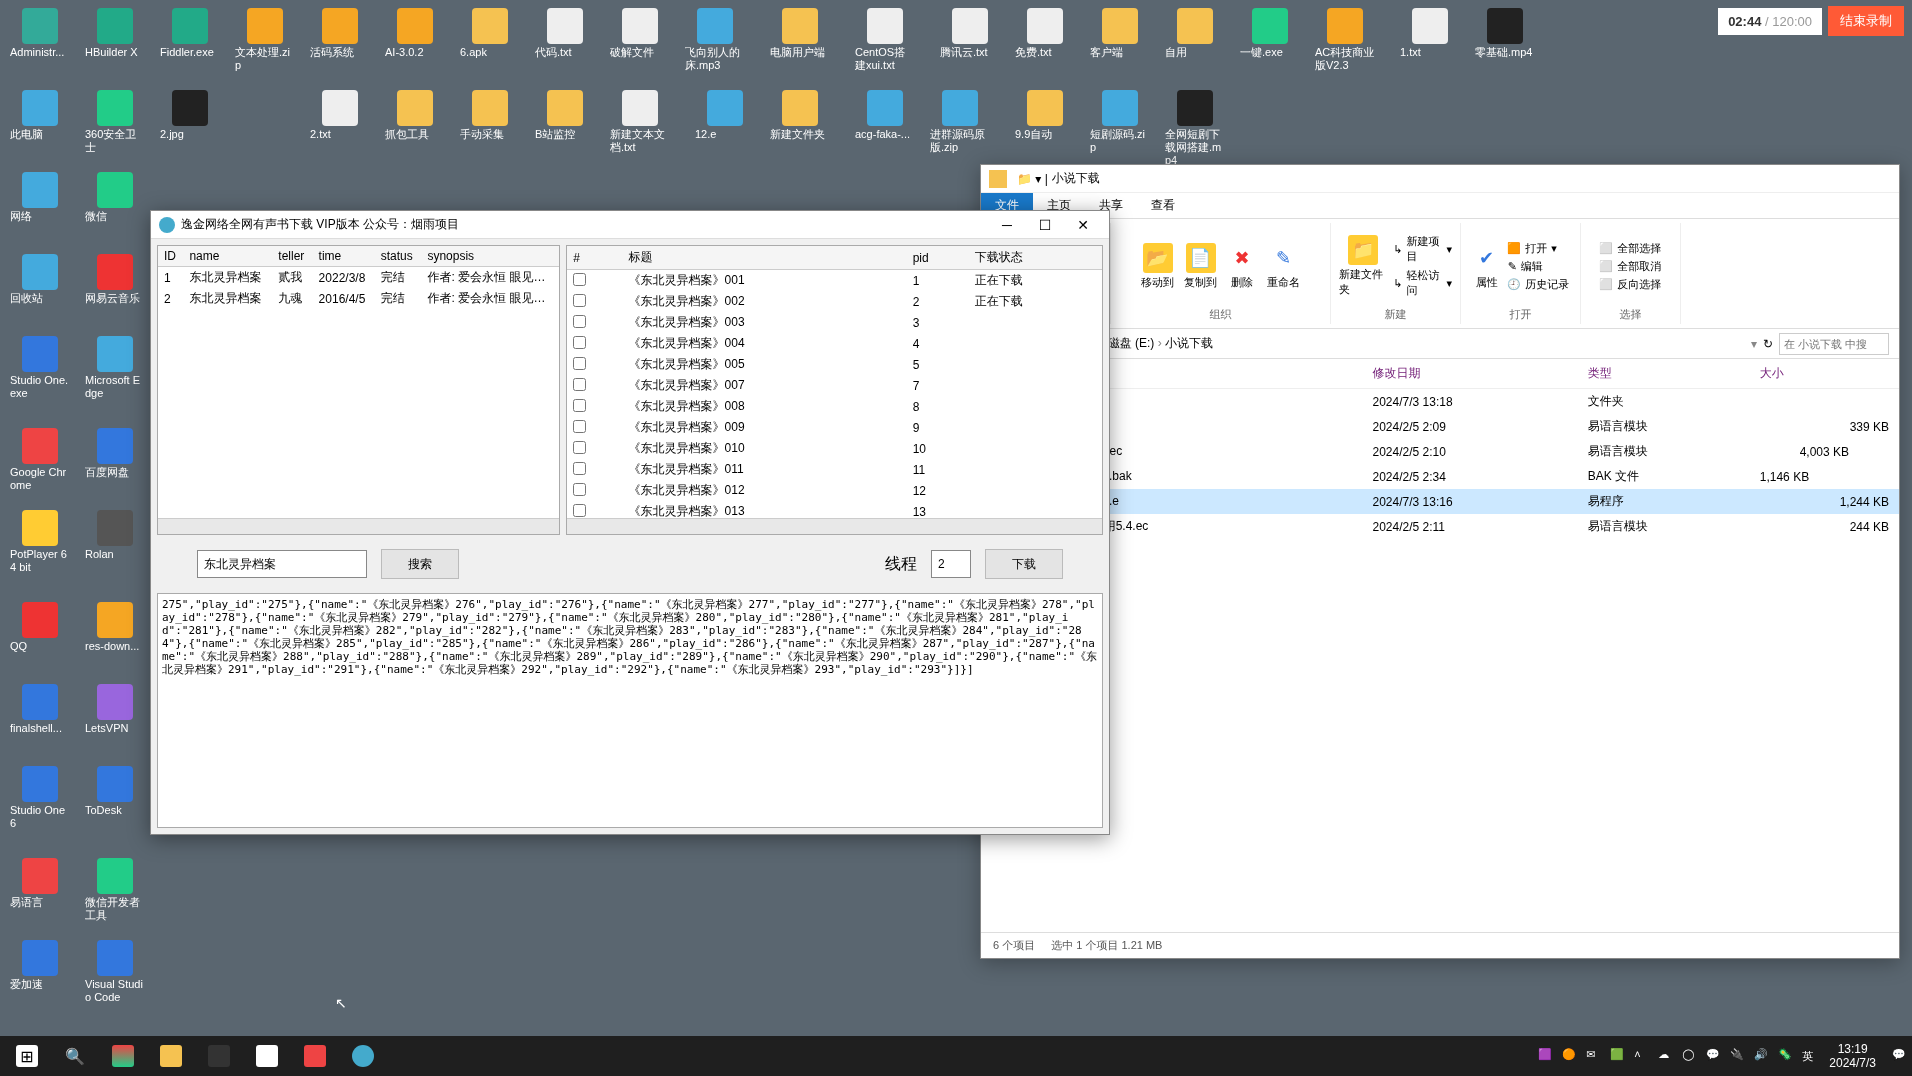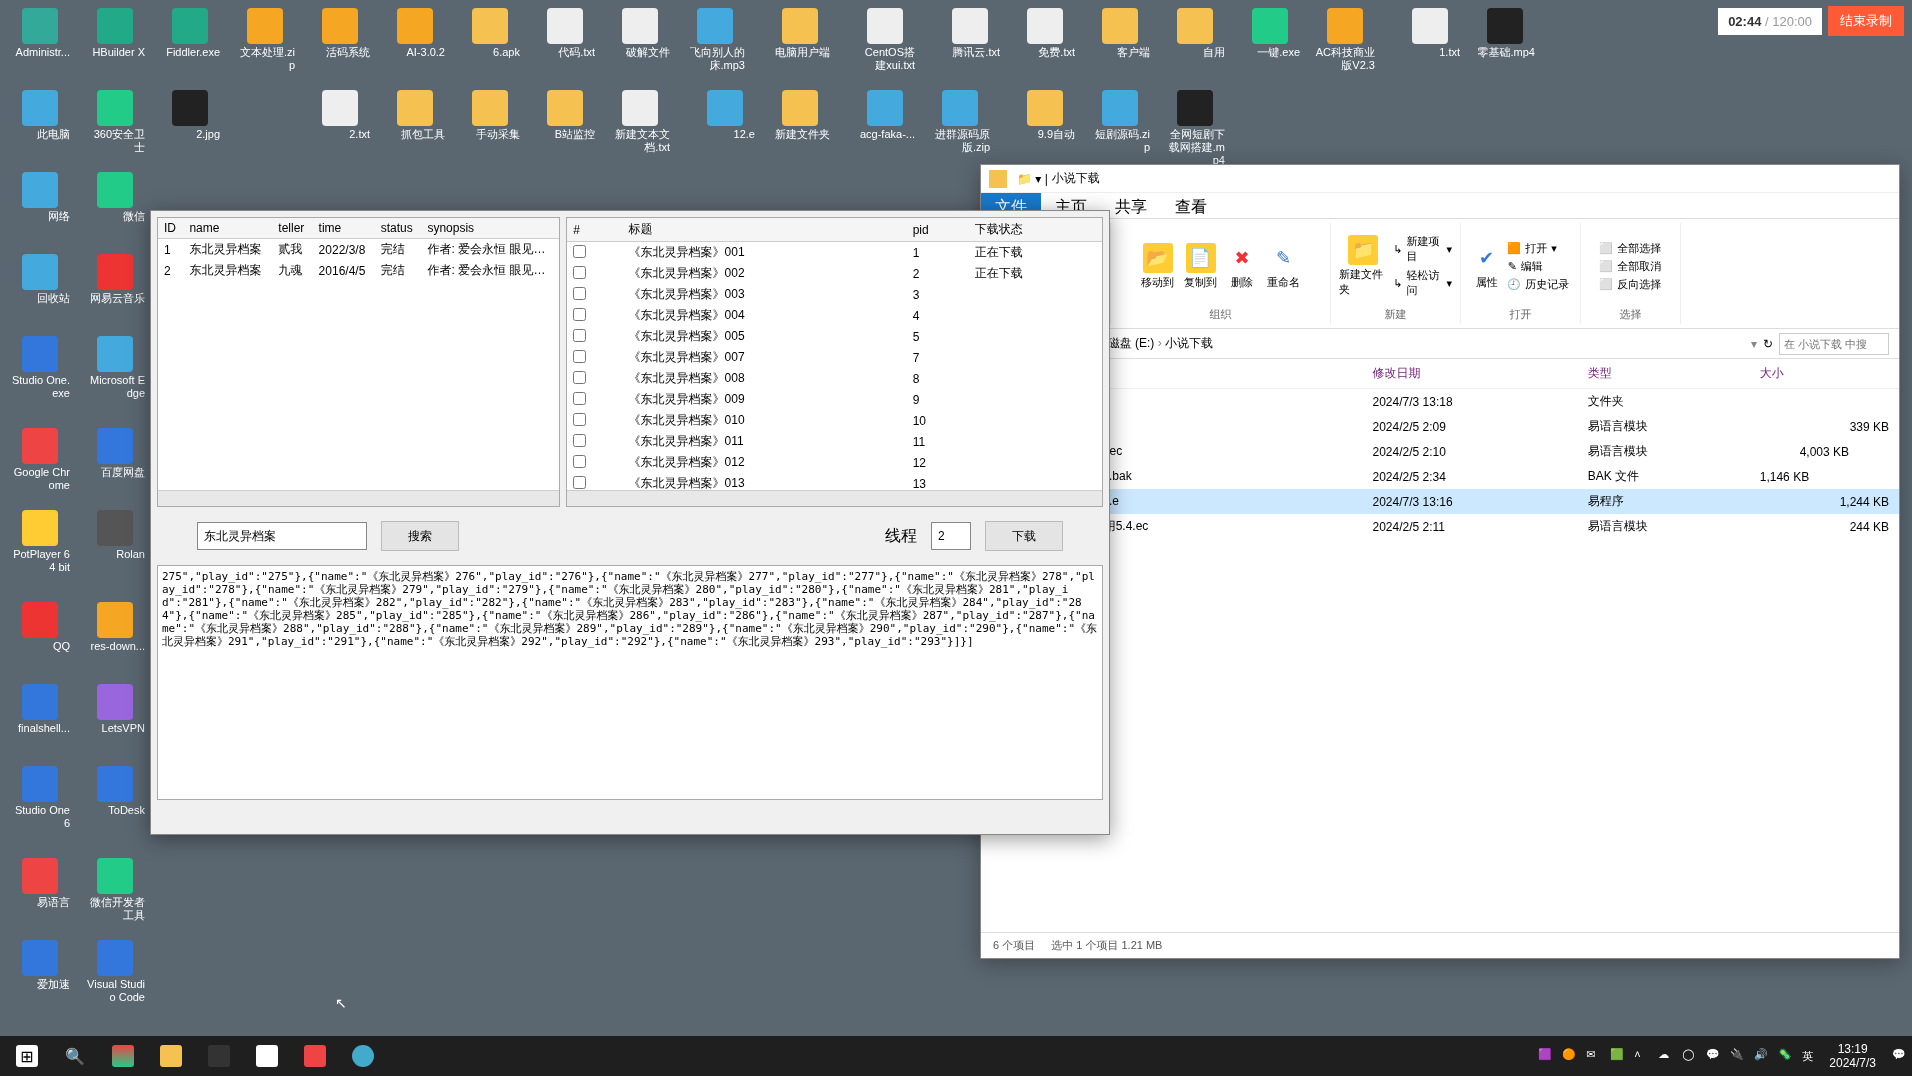--- a/index.html
+++ b/index.html
@@ -1,20 +1,20 @@
 <!DOCTYPE html>
 <html><head>
 <meta charset="utf-8">
 <style>
 * { margin: 0; padding: 0; box-sizing: border-box; font-family: "Microsoft YaHei", Arial, sans-serif; }
 body { width: 1912px; height: 1076px; background: #5a6670; overflow: hidden; position: relative; }
 
 
 .desktop { position: absolute; inset: 0; padding: 5px; }
-.desktop-icon { position: absolute; width: 60px; text-align: right; color: #fff; font-size: 11px; cursor: pointer; }
+.desktop-icon { position: absolute; width: 60px; text-align: left; color: #fff; font-size: 11px; cursor: pointer; }
 .desktop-icon .ico { width: 36px; height: 36px; margin: 0 auto 2px; background: #4a90d9; border-radius: 4px; display: flex; align-items: center; justify-content: center; font-size: 18px; color: #fff; }
 .desktop-icon .lbl { line-height: 13px; word-break: break-all; }
 
 
 .rec-bar { position: absolute; top: 6px; right: 8px; display: flex; gap: 6px; align-items: center; }
 .rec-time { background: #fff; padding: 6px 10px; font-size: 13px; color: #333; }
 .rec-time .t1 { font-weight: bold; }
 .rec-time .t2 { color: #999; }
 .rec-btn { background: #ff5a36; color: #fff; padding: 6px 12px; font-size: 13px; cursor: pointer; }
 
@@ -39,21 +39,21 @@
 .app-mid { display: flex; align-items: center; gap: 14px; padding: 8px 40px; }
 .txt-input { height: 28px; padding: 2px 6px; border: 1px solid #888; font-size: 12px; }
 .btn { height: 30px; padding: 0 26px; background: #e4e4e4; border: 1px solid #bbb; font-size: 12px; cursor: pointer; }
 
 .log-area { flex: 1; background: #fff; border: 1px solid #aaa; padding: 4px; font-size: 11px; line-height: 13px; overflow: auto; white-space: pre-wrap; word-break: break-all; font-family: SimSun, monospace; }
 
 
 .explorer { position: absolute; left: 980px; top: 164px; width: 920px; height: 795px; background: #fff; border: 1px solid #888; box-shadow: 0 4px 20px rgba(0,0,0,0.3); }
 .exp-titlebar { height: 28px; display: flex; align-items: center; padding: 0 8px; font-size: 12px; background: #fff; border-bottom: 1px solid #eee; }
 .exp-titlebar .fico { width: 18px; height: 18px; background: #f5c251; margin-right: 6px; }
-.exp-tabs { height: 26px; display: flex; font-size: 16px; border-bottom: 1px solid #ddd; }
+.exp-tabs { height: 26px; display: flex; font-size: 12px; border-bottom: 1px solid #ddd; }
 .exp-tab { padding: 4px 14px; cursor: pointer; }
 .exp-tab.active { background: #1979ca; color: #fff; }
 .ribbon { height: 110px; border-bottom: 1px solid #ddd; display: flex; padding: 4px 0; }
 .rib-group { border-right: 1px solid #eee; padding: 2px 8px; display: flex; flex-direction: column; align-items: center; font-size: 11px; }
 .rib-group .rlabel { margin-top: auto; color: #666; font-size: 11px; }
 .rib-btns-row { display: flex; gap: 10px; align-items: flex-start; }
 .rib-btn-v { display: flex; flex-direction: column; align-items: center; gap: 2px; cursor: pointer; font-size: 11px; }
 .rib-ico { width: 30px; height: 30px; border-radius: 3px; display: flex; align-items: center; justify-content: center; font-size: 18px; }
 .rib-small { font-size: 11px; padding: 1px 0; cursor: pointer; display: flex; align-items: center; gap: 4px; }
 
@@ -461,20 +461,29 @@
       <div style="padding:180px 10px 10px;color:#666;font-size:12px">本地磁盘 (C</div>
     </div>
   </div>
   <div class="exp-status">
     <span>6 个项目</span>
     <span>选中 1 个项目  1.21 MB</span>
   </div>
 </div>
 
 <div class="app-window">
+  <div class="app-title">
+    <span class="ticon"></span>
+    <span class="ttext">逸金网络全网有声书下载 VIP版本 公众号：烟雨项目</span>
+    <div class="win-btns">
+      <span>─</span>
+      <span>☐</span>
+      <span class="close">✕</span>
+    </div>
+  </div>
   <div class="app-body">
     <div class="app-top">
       <div class="left-table">
         <table class="tbl">
             <thead>
               <tr id="lth">
                 <th>ID</th>
                 <th>name</th>
                 <th>teller</th>
                 <th>time</th>

